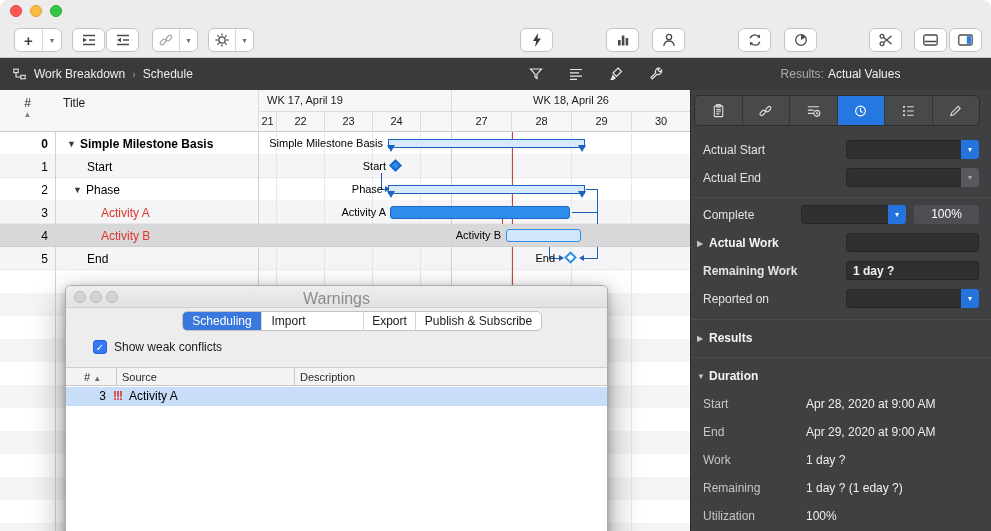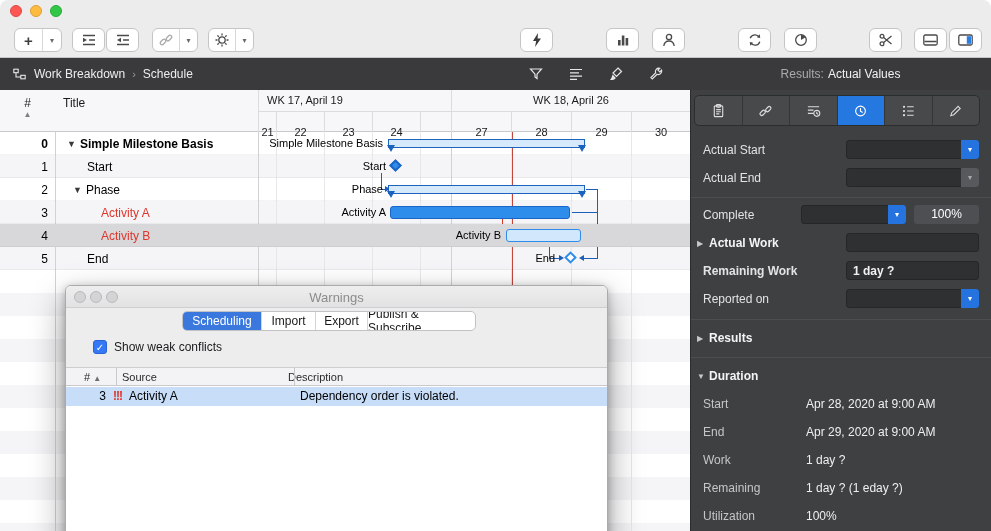--- a/index.html
+++ b/index.html
@@ -38,21 +38,21 @@
 
 
 #gantt{left:0;top:90px;width:690px;height:441px;background:#fff;overflow:hidden;}
 #stripes{left:0;top:42px;width:690px;height:399px;background:repeating-linear-gradient(to bottom,#FFFFFF 0,#FFFFFF 23px,#F5F5F7 23px,#F5F5F7 46px);}
 .vline{position:absolute;width:1px;background:#E8E8EA;}
 .vline.dark{background:#D2D2D4;}
 .hline{position:absolute;height:1px;background:#D2D2D4;}
 #ghead{left:0;top:0;width:690px;height:42px;background:#F7F7F9;border-bottom:1px solid #C9C9CB;}
 .hcell{position:absolute;font-size:11px;color:#1A1A1C;}
 .wklab{padding-top:4px;}
-.daycell{position:absolute;top:21px;height:21px;border-left:1px solid #DCDCDE;text-align:center;padding-top:15px;font-size:11px;color:#1A1A1C;}
+.daycell{position:absolute;top:21px;height:21px;border-left:1px solid #DCDCDE;text-align:center;padding-top:4px;font-size:11px;color:#1A1A1C;}
 #todayline{left:512px;top:42px;width:1px;height:399px;background:#C4473D;z-index:2;}
 .cline{position:absolute;background:#1D5FB8;z-index:3;}
 .cline.red{background:#D43A2C;}
 .arrR{position:absolute;width:0;height:0;border-top:3.5px solid transparent;border-bottom:3.5px solid transparent;border-left:5px solid #1D5FB8;z-index:3;}
 .arrR.redA{border-left-color:#D43A2C;}
 .arrL{position:absolute;width:0;height:0;border-top:3.5px solid transparent;border-bottom:3.5px solid transparent;border-right:5px solid #1D5FB8;z-index:3;}
 .grow{position:absolute;left:0;width:690px;height:23px;border-bottom:1px solid rgba(0,0,0,0.045);z-index:4;}
 .grow.sel{background:#D8D8DA;}
 .rnum{position:absolute;left:0;top:5px;width:48px;text-align:right;font-size:12px;color:#000;}
 .disc{position:absolute;top:7px;font-size:9px;color:#3A3A3C;}
@@ -66,21 +66,21 @@
 .sumbar:after{right:-2px;}
 .task{position:absolute;top:5px;height:13px;background:#2E8CEA;border:1px solid #1A65C8;border-radius:3px;z-index:5;}
 .task.outline{background:#D2E7FB;border-color:#2E8CEA;}
 .dia{position:absolute;top:6px;width:9px;height:9px;background:#2E8CEA;border:2px solid #1A65C8;transform:rotate(45deg);z-index:5;}
 .dia.outline{background:#FFF;border-color:#2E8CEA;}
 
 
 #dialog{left:65px;top:285px;width:543px;height:260px;background:#FFF;border-radius:6px;border:1px solid #ABABAD;box-shadow:0 14px 34px rgba(0,0,0,.4),0 2px 8px rgba(0,0,0,.25);z-index:20;overflow:hidden;}
 #dlg-tb{position:absolute;left:0;top:0;width:100%;height:22px;background:linear-gradient(#EEEEEE,#E2E2E2);border-bottom:1px solid #CFCFD1;}
 .dtl{position:absolute;top:5px;width:12px;height:12px;border-radius:50%;background:#D4D4D6;border:1px solid #B9B9BB;}
-#dlg-title{position:absolute;left:0;top:4px;width:100%;text-align:center;font-size:13px;color:#8C8C8E;}
+#dlg-title{position:absolute;left:0;top:4px;width:100%;text-align:center;font-size:16px;color:#8C8C8E;}
 #dlg-zone{position:absolute;left:0;top:22px;width:100%;height:60px;background:#EDEDED;border-bottom:1px solid #CECED0;}
 #dlg-segs{position:absolute;left:116px;top:3px;height:20px;display:flex;background:#FFF;border:1px solid #C2C2C4;border-radius:5px;overflow:hidden;}
 .dseg{height:100%;display:flex;align-items:center;justify-content:center;font-size:12px;color:#1A1A1C;}
 .dseg+.dseg{border-left:1px solid #D4D4D6;}
 .dseg.on{background:#3B78DE;color:#FFF;border-left:none;}
 #dlg-check{position:absolute;left:27px;top:32px;display:flex;align-items:center;gap:7px;font-size:12px;color:#1A1A1C;}
 #cbox{width:14px;height:14px;background:#3578F6;border:1px solid #2B64D2;border-radius:3px;color:#FFF;font-size:10px;display:flex;align-items:center;justify-content:center;}
 #dlg-thead{position:absolute;left:0;top:82px;width:100%;height:18px;background:#F3F3F5;border-bottom:1px solid #C9C9CB;font-size:11px;color:#2A2A2C;}
 .thc{position:absolute;top:3px;}
 .tsep{position:absolute;top:0;width:1px;height:18px;background:#C9C9CB;}
@@ -477,38 +477,37 @@
     <div id="dlg-tb">
       <span class="dtl" style="left:8px;"></span>
       <span class="dtl" style="left:24px;"></span>
       <span class="dtl" style="left:40px;"></span>
       <div id="dlg-title">Warnings</div>
     </div>
     <div id="dlg-zone">
       <div id="dlg-segs">
         <span class="dseg on" style="width:78px;">Scheduling</span>
         <span class="dseg" style="width:54px;">Import</span>
-        <span class="dseg" style="width:52px;">Export</span>
-        <span class="dseg" style="width:108px;">Publish &amp; Subscribe</span>
+        <span class="dseg" style="width:52px;margin-left:48px;">Export</span>
+        <span class="dseg" style="width:126px;">Publish &amp; Subscribe</span>
       </div>
       <div id="dlg-check">
         <span id="cbox">
             <span>✓</span>
           </span>
         <span>Show weak conflicts</span>
       </div>
     </div>
     <div id="dlg-thead">
       <span class="thc" style="left:18px;"><span>#</span> <span style="font-size:8px;color:#6E6E70;">▲</span></span>
       <span class="thc" style="left:56px;">Source</span>
-      <span class="thc" style="left:222px;">Description</span>
+      <span class="thc" style="left:234px;">Description</span>
       <span class="tsep" style="left:50px;"></span>
       <span class="tsep" style="left:228px;"></span>
     </div>
     <div id="dlg-row">
       <span class="abs" style="left:20px;top:2px;width:20px;text-align:right;">3</span>
       <span class="abs sev" style="left:47px;top:2px;">!!!</span>
       <span class="abs" style="left:63px;top:2px;">Activity A</span>
-      <span class="abs" style="left:234px;top:2px;">Dependency order is violated.</span>
     </div>
   </div>
 
 </div>
 
 </body></html>

